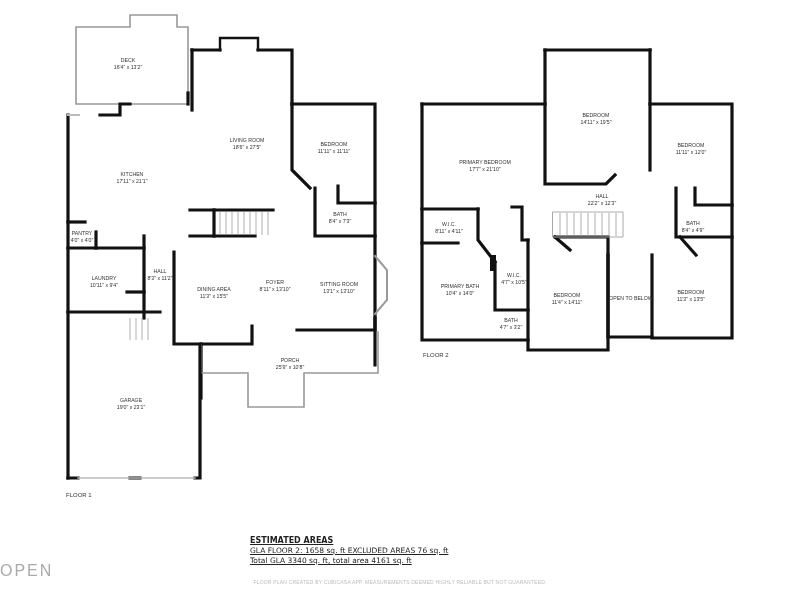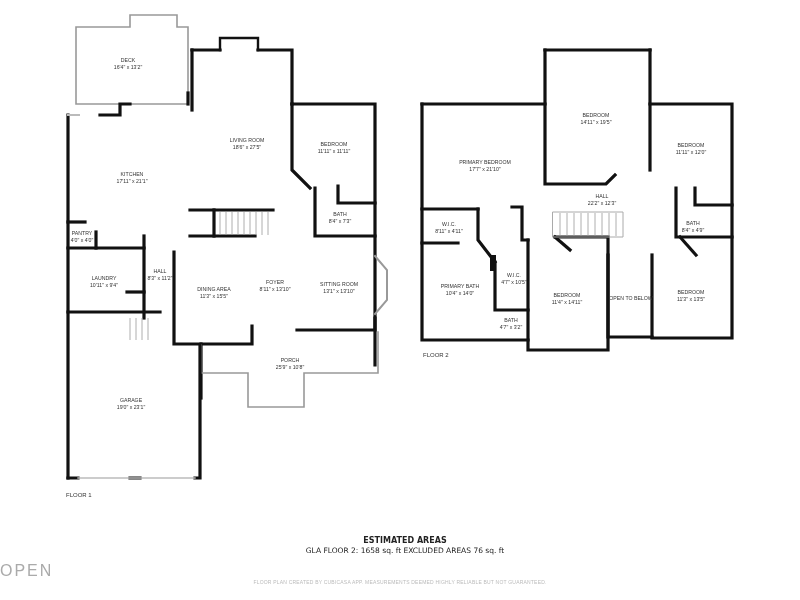--- a/index.html
+++ b/index.html
@@ -2,21 +2,21 @@
 <html><head>
 <meta charset="utf-8">
 <style>
   html,body{margin:0;padding:0;background:#fff;}
   body{width:800px;height:600px;position:relative;overflow:hidden;font-family:"Liberation Sans",sans-serif;color:#222;}
   svg.plan{position:absolute;left:0;top:0;}
   .lbl{position:absolute;text-align:center;font-size:5.2px;line-height:7px;color:#333;white-space:nowrap;transform:translateX(-50%);}
   .lbl .nm{display:block;text-transform:uppercase;}
   .lbl .dm{display:block;}
   .floor-lbl{position:absolute;font-size:6px;color:#333;}
-  .areas{position:absolute;left:250px;top:536px;width:310px;text-align:center;font-family:"DejaVu Sans",sans-serif;}
+  .areas{position:absolute;left:250px;top:536px;width:310px;text-align:left;font-family:"DejaVu Sans",sans-serif;text-decoration:underline;}
   .areas .t{font-size:8px;font-weight:bold;line-height:10px;}
   .areas .r{font-size:7.5px;line-height:10px;}
   .disclaimer{position:absolute;left:200px;top:579px;width:400px;text-align:center;font-size:5px;color:#bbb;letter-spacing:.2px;}
   .mls{position:absolute;left:0;top:562px;font-size:16px;color:#aaa;letter-spacing:2px;font-weight:300;}
 </style>
 </head>
 <body>
 
 <svg class="plan" width="800" height="600" viewBox="0 0 800 600">
   <g fill="none" stroke="#111" stroke-width="3.2" stroke-linecap="square">
@@ -208,15 +208,16 @@
   <div class="lbl" style="left:511px;top:317px">
       <span class="nm">BATH</span>
       <span class="dm">4'7" x 3'2"</span>
     </div>
   <div class="floor-lbl" style="left:423px;top:352px">FLOOR 2</div>
 </div>
 
 <div class="areas">
   <div class="t">ESTIMATED AREAS</div>
   <div class="r">GLA FLOOR 2: 1658 sq. ft EXCLUDED AREAS 76 sq. ft</div>
+  <div class="r">Total GLA 3340 sq. ft, total area 4161 sq. ft</div>
 </div>
 <div class="disclaimer">FLOOR PLAN CREATED BY CUBICASA APP. MEASUREMENTS DEEMED HIGHLY RELIABLE BUT NOT GUARANTEED.</div>
 <div class="mls">OPEN</div>
 
 </body></html>

